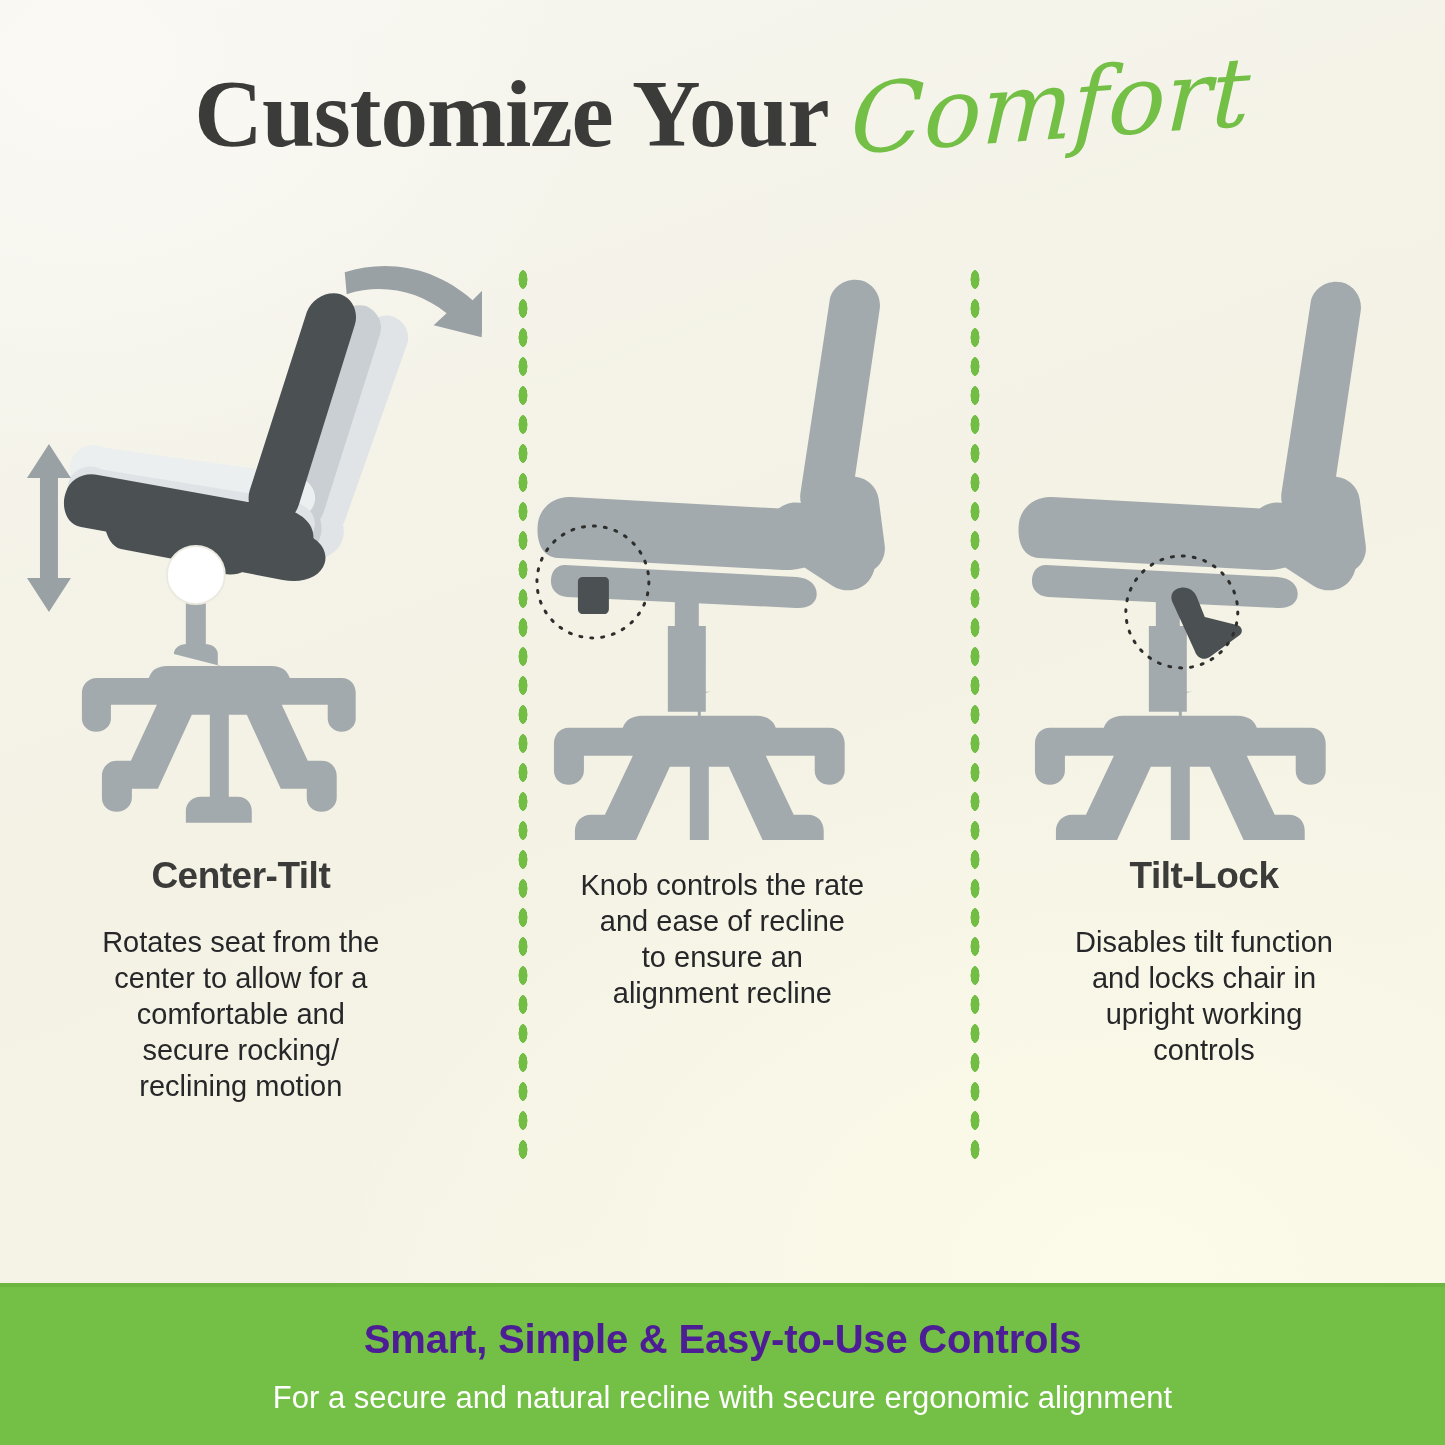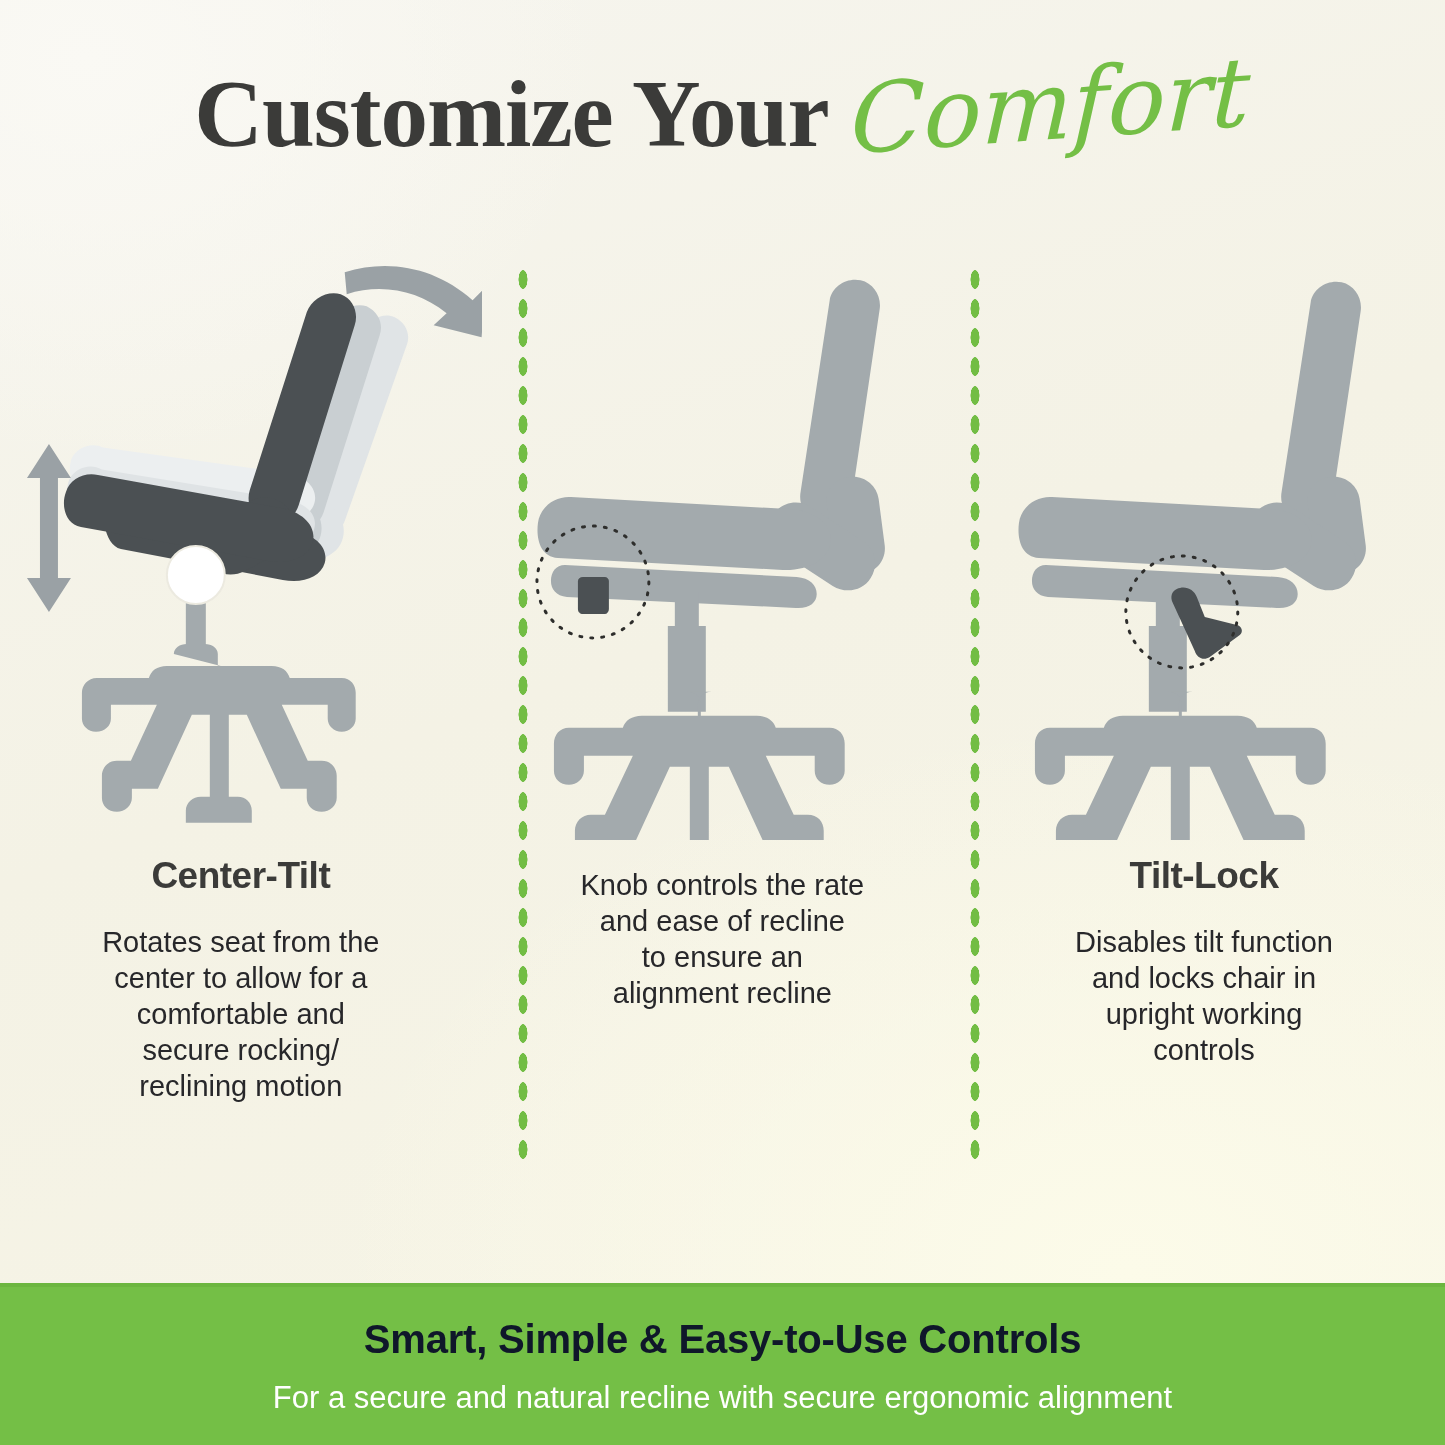--- a/index.html
+++ b/index.html
@@ -116,21 +116,21 @@
     height:162px;
     background:#74bf46;
     border-top:4px solid #6cb63f;
     display:flex;
     flex-direction:column;
     align-items:center;
     justify-content:center;
     gap:18px;
   }
   .footer-title {
-    color:#0f172a;
+    color:#4c1d95;
     font-size:40px;
     font-weight:bold;
     letter-spacing:-0.2px;
     text-align:center;
   }
   .footer-sub {
     color:#ffffff;
     font-size:31px;
     font-weight:350;
     text-align:center;

